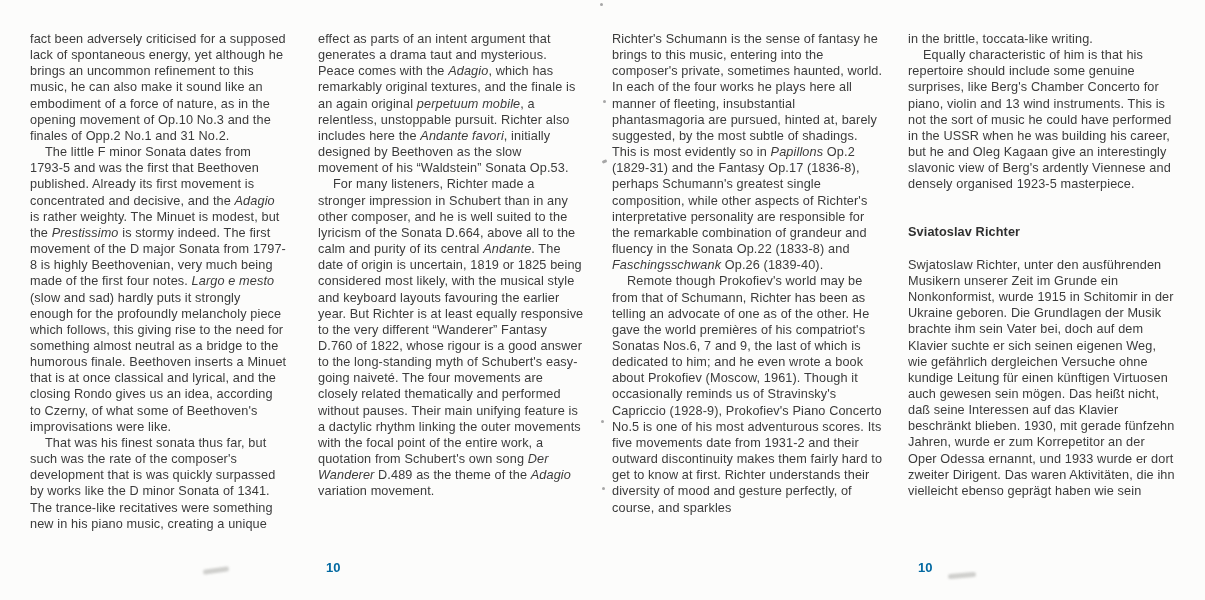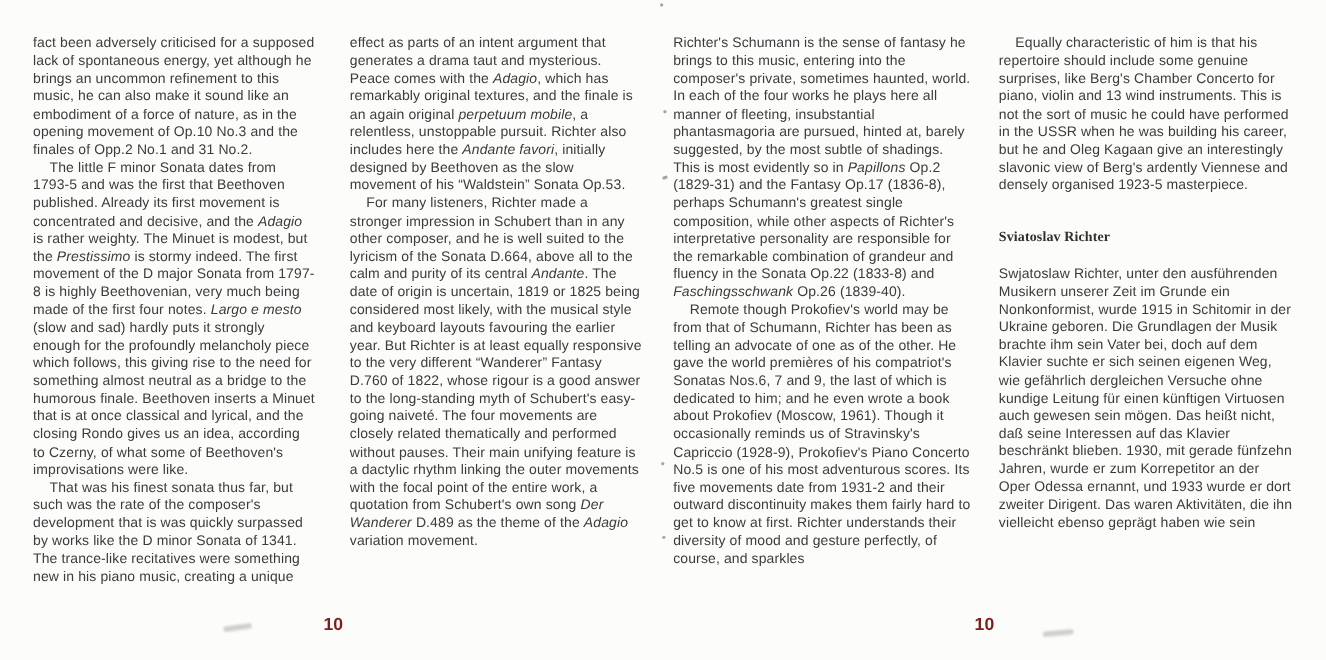--- a/index.html
+++ b/index.html
@@ -31,29 +31,29 @@
   #col-2 { left: 318px; width: 266px; }
   #col-3 { left: 612px; width: 273px; }
   #col-4 { left: 908px; width: 269px; }
   .para { margin: 0; }
   .para.indent { text-indent: 15px; }
   .para.heading {
     font-weight: bold;
     color: #2f2f2f;
     margin-top: 31px;
     margin-bottom: 17px;
-    font-family: Liberation Serif, serif;
   }
   .it { font-style: italic; margin-top: 11px; }
   .sc { font-variant: small-caps; letter-spacing: 0.6px; }
   .page-num {
     position: absolute;
     font-weight: bold;
-    font-size: 16px;
-    color: #7f1d1d;
+    font-size: 13px;
+    color: #0369a1;
+    margin-left: 32px;
   }
   #page-num-left  { left: 294px; top: 560px; }
   #page-num-right { left: 886px; top: 560px; }
   .speck {
     position: absolute;
     background: #8a8a8a;
     border-radius: 50%;
     opacity: 0.75;
   }
   .smudge {
@@ -76,20 +76,21 @@
     </div>
   <div id="col-2" class="text-column">
       <p class="para"><span>effect as parts of an intent argument that generates a drama taut and mysterious. Peace comes with the </span><span class="it">Adagio</span><span>, which has remarkably original textures, and the finale is an again original </span><span class="it">perpetuum mobile</span><span>, a relentless, unstoppable pursuit. Richter also includes here the </span><span class="it">Andante favori</span><span>, initially designed by Beethoven as the slow movement of his “Waldstein” Sonata Op.53.</span></p>
       <p class="para indent"><span>For many listeners, Richter made a stronger impression in Schubert than in any other composer, and he is well suited to the lyricism of the Sonata D.664, above all to the calm and purity of its central </span><span class="it">Andante</span><span>. The date of origin is uncertain, 1819 or 1825 being considered most likely, with the musical style and keyboard layouts favouring the earlier year. But Richter is at least equally responsive to the very different “Wanderer” Fantasy D.760 of 1822, whose rigour is a good answer to the long-standing myth of Schubert's easy-going naiveté. The four movements are closely related thematically and performed without pauses. Their main unifying feature is a dactylic rhythm linking the outer movements with the focal point of the entire work, a quotation from Schubert's own song </span><span class="it">Der Wanderer</span><span> D.489 as the theme of the </span><span class="it">Adagio</span><span> variation movement.</span></p>
     </div>
   <div id="col-3" class="text-column">
       <p class="para"><span>Richter's Schumann is the sense of fantasy he brings to this music, entering into the composer's private, sometimes haunted, world. In each of the four works he plays here all manner of fleeting, insubstantial phantasmagoria are pursued, hinted at, barely suggested, by the most subtle of shadings. This is most evidently so in </span><span class="it">Papillons</span><span> Op.2 (1829-31) and the Fantasy Op.17 (1836-8), perhaps Schumann's greatest single composition, while other aspects of Richter's interpretative personality are responsible for the remarkable combination of grandeur and fluency in the Sonata Op.22 (1833-8) and </span><span class="it">Faschingsschwank</span><span> Op.26 (1839-40).</span></p>
       <p class="para indent"><span>Remote though Prokofiev's world may be from that of Schumann, Richter has been as telling an advocate of one as of the other. He gave the world premières of his compatriot's Sonatas Nos.6, 7 and 9, the last of which is dedicated to him; and he even wrote a book about Prokofiev (Moscow, 1961). Though it occasionally reminds us of Stravinsky's Capriccio (1928-9), Prokofiev's Piano Concerto No.5 is one of his most adventurous scores. Its five movements date from 1931-2 and their outward discontinuity makes them fairly hard to get to know at first. Richter understands their diversity of mood and gesture perfectly, of course, and sparkles</span></p>
     </div>
   <div id="col-4" class="text-column">
+      <p class="para"><span>in the brittle, toccata-like writing.</span></p>
       <p class="para indent"><span>Equally characteristic of him is that his repertoire should include some genuine surprises, like Berg's Chamber Concerto for piano, violin and 13 wind instruments. This is not the sort of music he could have performed in the USSR when he was building his career, but he and Oleg Kagaan give an interestingly slavonic view of Berg's ardently Viennese and densely organised 1923-5 masterpiece.</span></p>
       <p class="para heading"><span>Sviatoslav Richter</span></p>
       <p class="para"><span>Swjatoslaw Richter, unter den ausführenden Musikern unserer Zeit im Grunde ein Nonkonformist, wurde 1915 in Schitomir in der Ukraine geboren. Die Grundlagen der Musik brachte ihm sein Vater bei, doch auf dem Klavier suchte er sich seinen eigenen Weg, wie gefährlich dergleichen Versuche ohne kundige Leitung für einen künftigen Virtuosen auch gewesen sein mögen. Das heißt nicht, daß seine Interessen auf das Klavier beschränkt blieben. 1930, mit gerade fünfzehn Jahren, wurde er zum Korrepetitor an der Oper Odessa ernannt, und 1933 wurde er dort zweiter Dirigent. Das waren Aktivitäten, die ihn vielleicht ebenso geprägt haben wie sein</span></p>
     </div>
 
   <span id="page-num-left" class="page-num">10</span>
   <span id="page-num-right" class="page-num">10</span>
 
   <div class="speck" style="left:600px; top:3px;  width:3px; height:3px;"></div>
   <div class="speck" style="left:603px; top:100px; width:3px; height:3px;"></div>

